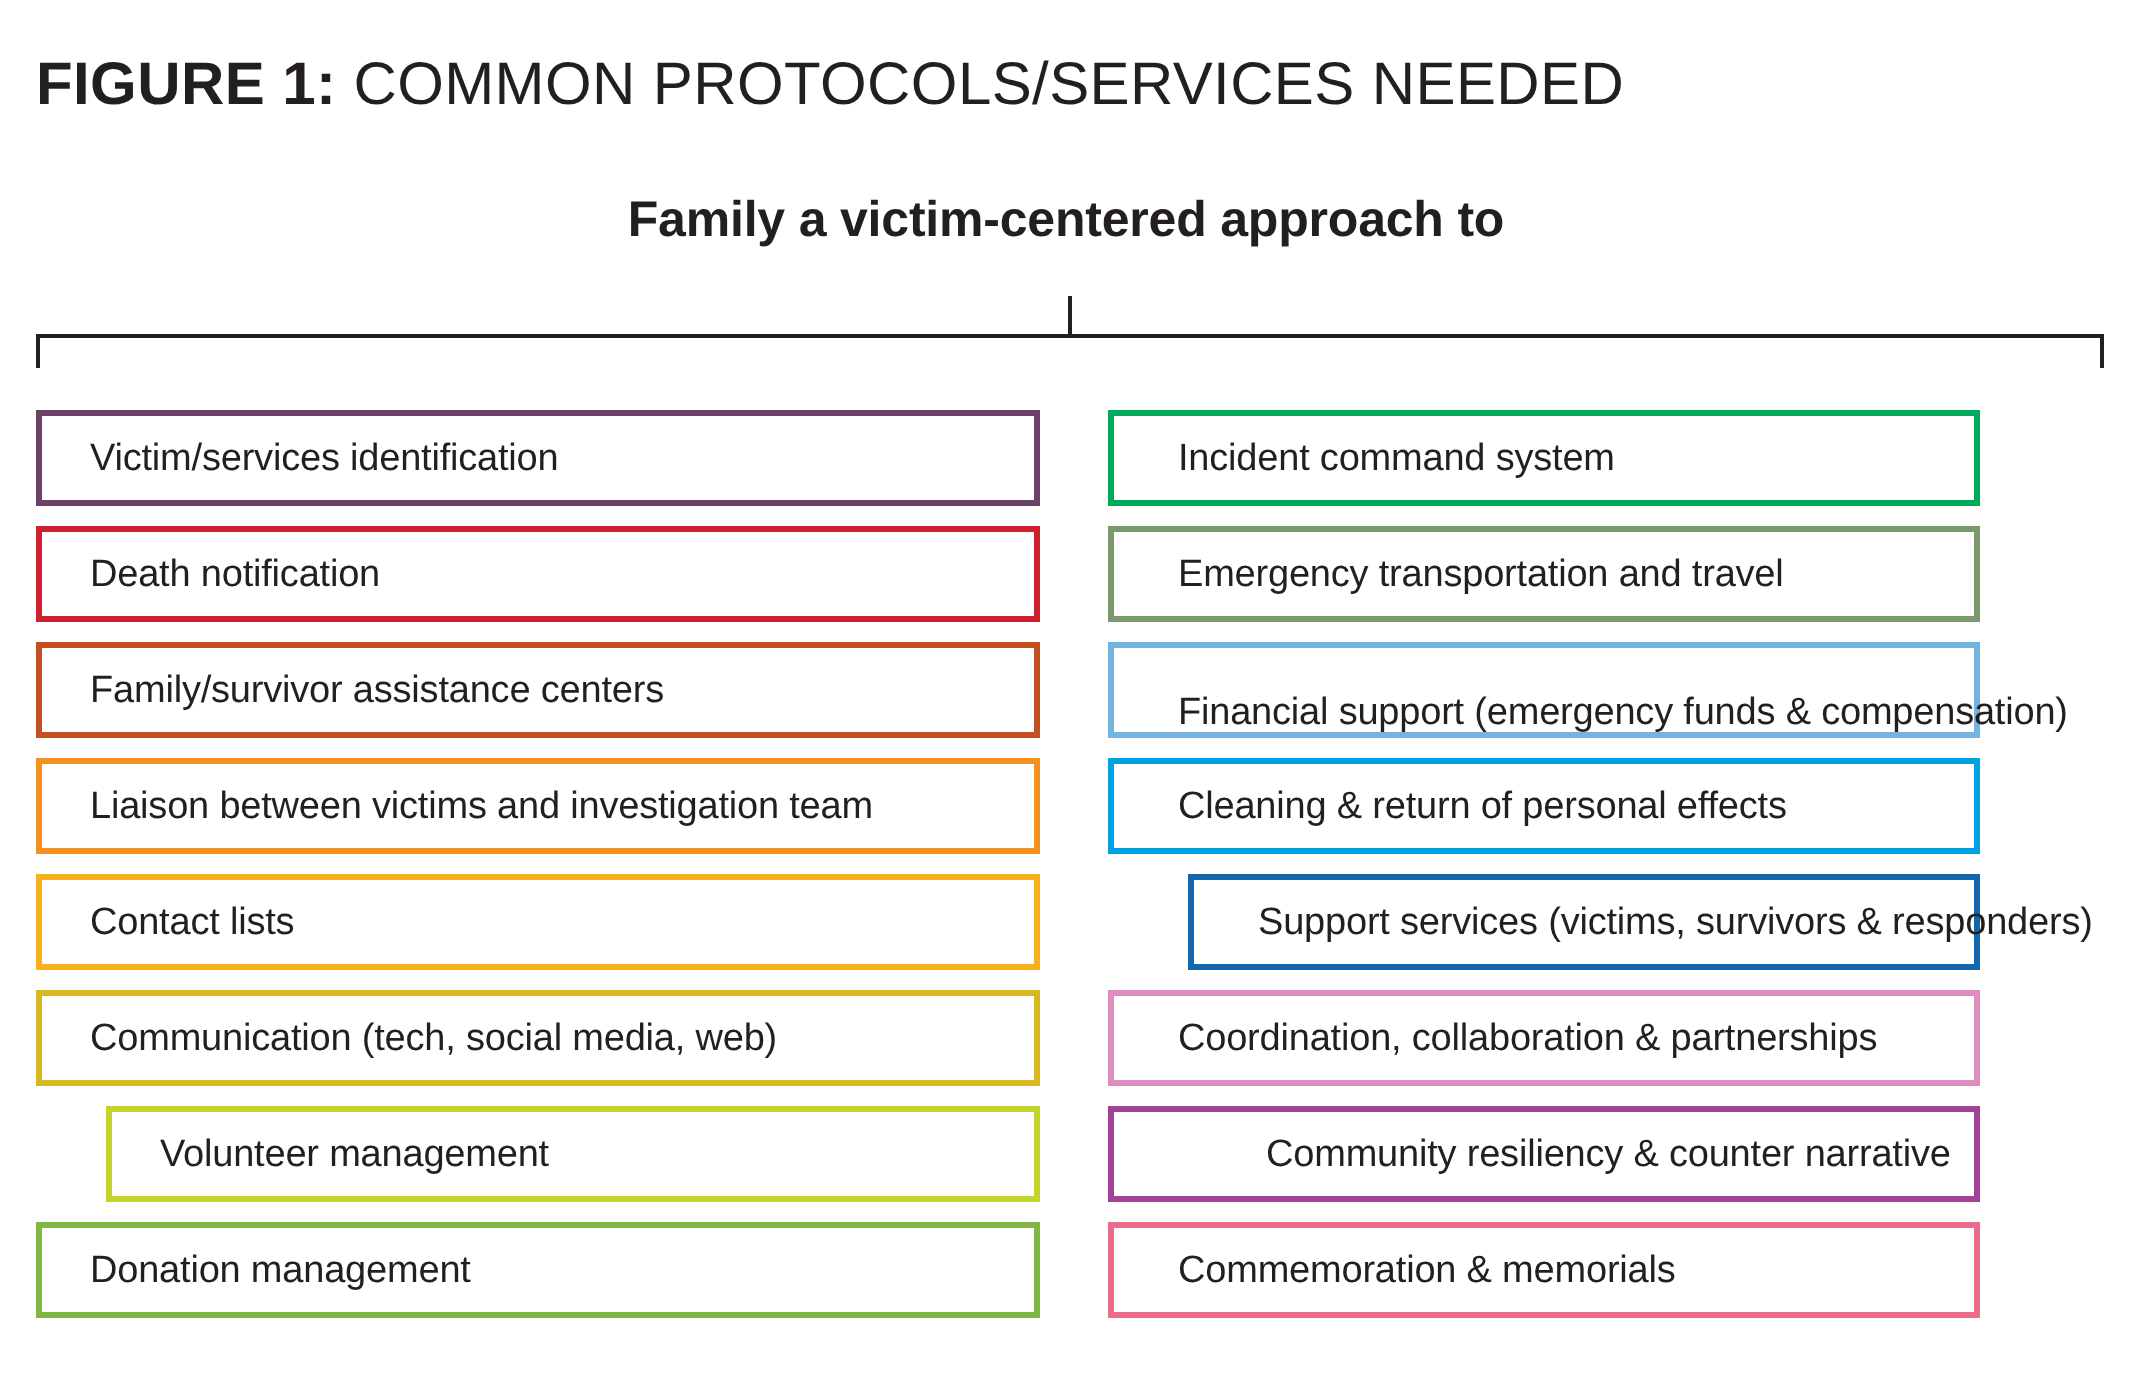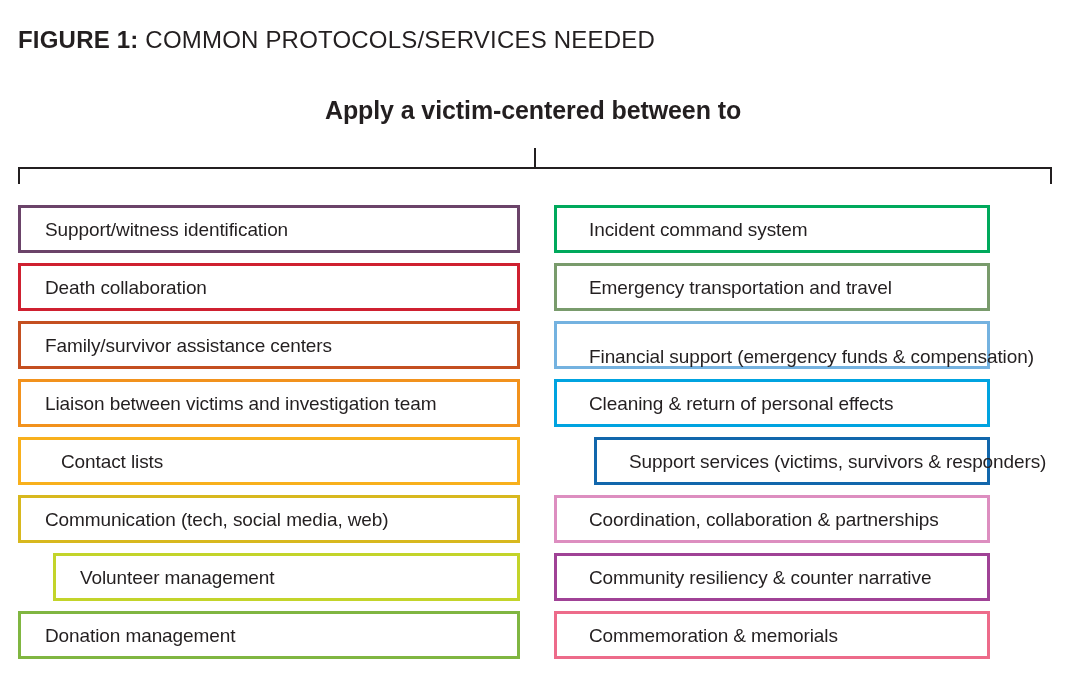--- a/index.html
+++ b/index.html
@@ -15,21 +15,21 @@
     color: #1a1a1a;
     overflow: hidden;
     position: relative;
   }
 
   
   .figure-title {
     position: absolute;
     left: 18px;
     top: 26px;
-    font-size: 24px;
+    font-size: 30px;
     letter-spacing: 0.2px;
     white-space: nowrap;
     color: #231f20;
   }
   .figure-title .label {
     font-weight: bold;
   }
   .figure-title .caption {
     font-weight: normal;
   }
@@ -122,44 +122,44 @@
   }
 </style>
 </head>
 <body>
 
 <div class="figure-title">
   <span class="label">FIGURE 1:</span>
   <span class="caption">COMMON PROTOCOLS/SERVICES NEEDED</span>
 </div>
 
-<div class="diagram-heading">Apply a victim-centered between to</div>
+<div class="diagram-heading">Family a victim-centered approach to</div>
 
 <div class="connector">
   <div class="stem"></div>
   <div class="hbar"></div>
   <div class="tick-left"></div>
   <div class="tick-right"></div>
 </div>
 
 <div class="columns">
   <div class="column left" id="col-left">
       <div class="item-box" style="border-color: rgb(107, 67, 105);">
-        <span class="item-label">Support/witness identification</span>
+        <span class="item-label">Victim/services identification</span>
       </div>
       <div class="item-box" style="border-color: rgb(207, 32, 48);">
-        <span class="item-label">Death collaboration</span>
+        <span class="item-label">Death notification</span>
       </div>
       <div class="item-box" style="border-color: rgb(196, 79, 32);">
         <span class="item-label">Family/survivor assistance centers</span>
       </div>
       <div class="item-box" style="border-color: rgb(242, 146, 29);">
         <span class="item-label">Liaison between victims and investigation team</span>
       </div>
-      <div class="item-box" style="border-color: rgb(248, 176, 28); padding-left: 16px;">
+      <div class="item-box" style="border-color: rgb(248, 176, 28);">
         <span class="item-label">Contact lists</span>
       </div>
       <div class="item-box" style="border-color: rgb(216, 184, 30);">
         <span class="item-label">Communication (tech, social media, web)</span>
       </div>
       <div class="item-box" style="border-color: rgb(195, 212, 42); margin-left: 35px;">
         <span class="item-label">Volunteer management</span>
       </div>
       <div class="item-box" style="border-color: rgb(128, 182, 65);">
         <span class="item-label">Donation management</span>
@@ -177,20 +177,20 @@
       </div>
       <div class="item-box" style="border-color: rgb(0, 163, 224);">
         <span class="item-label">Cleaning &amp; return of personal effects</span>
       </div>
       <div class="item-box" style="border-color: rgb(18, 103, 172); margin-left: 40px;">
         <span class="item-label">Support services (victims, survivors &amp; responders)</span>
       </div>
       <div class="item-box" style="border-color: rgb(221, 142, 192);">
         <span class="item-label">Coordination, collaboration &amp; partnerships</span>
       </div>
-      <div class="item-box" style="border-color: rgb(160, 66, 150);">
+      <div class="item-box" style="border-color: rgb(160, 66, 150); padding-left: 44px;">
         <span class="item-label">Community resiliency &amp; counter narrative</span>
       </div>
       <div class="item-box" style="border-color: rgb(237, 107, 138);">
         <span class="item-label">Commemoration &amp; memorials</span>
       </div>
     </div>
 </div>
 
 </body></html>

